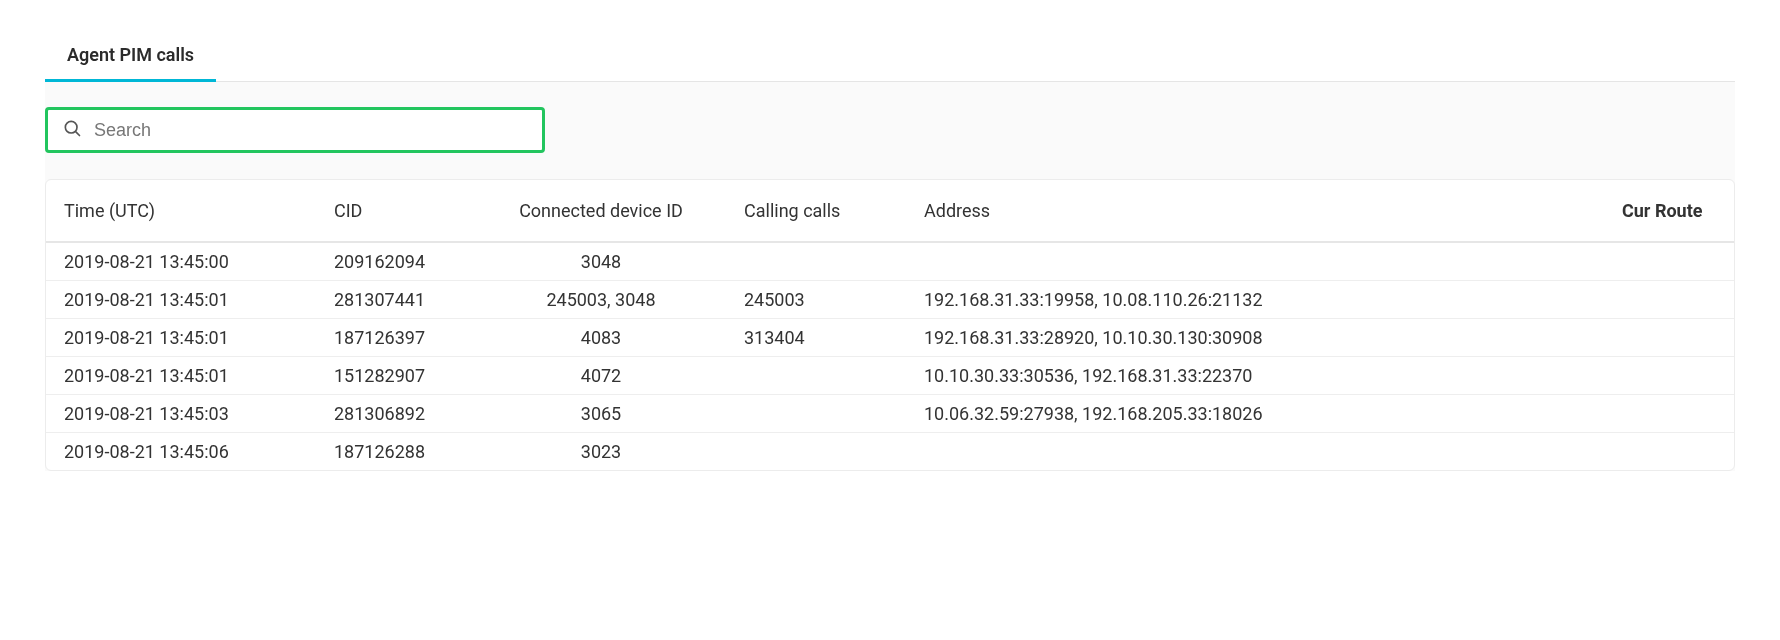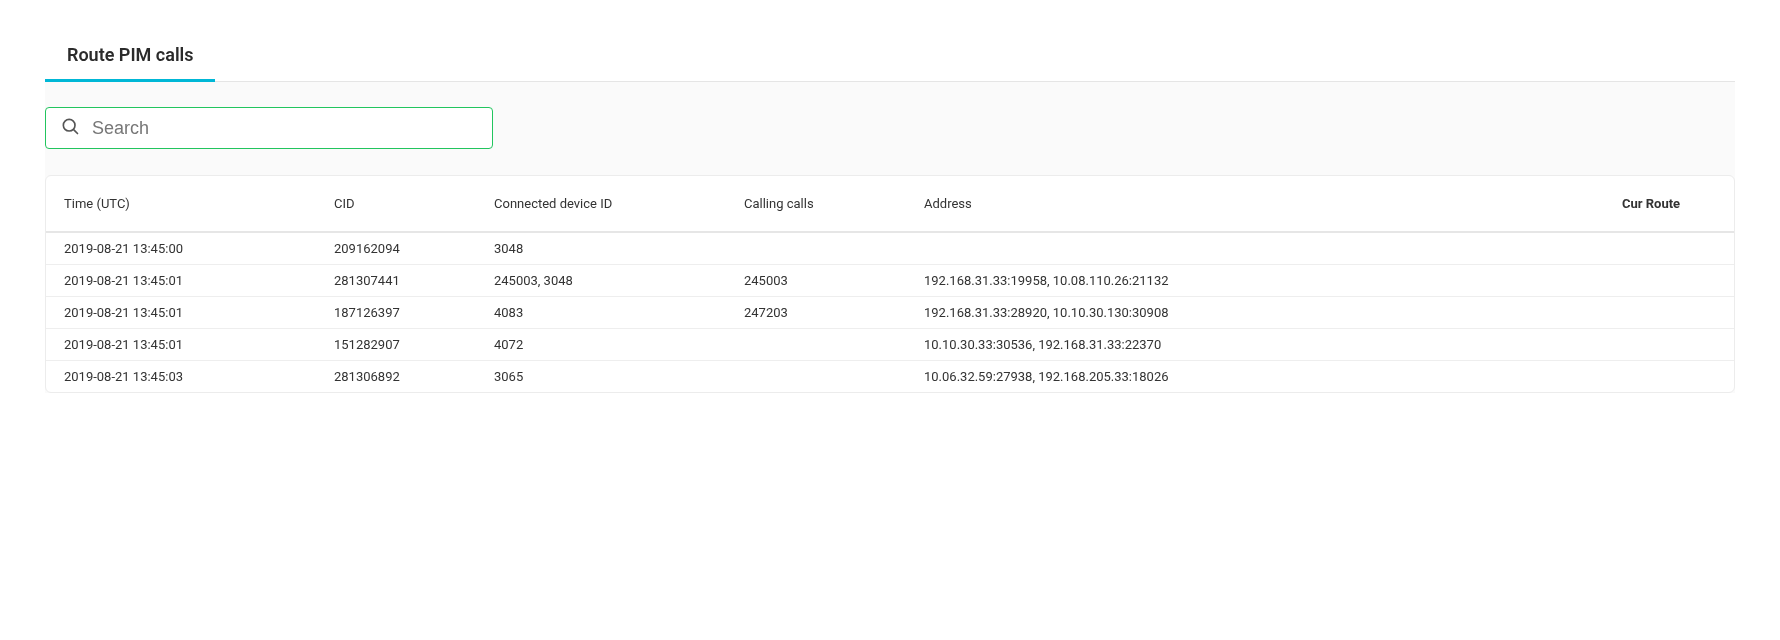--- a/index.html
+++ b/index.html
@@ -43,24 +43,24 @@
 }
 .search-wrap {
   width: 440px;
   margin-left: 0;
   margin-bottom: 26px;
 }
 .search-box {
   display: flex;
   align-items: center;
   background: #ffffff;
-  border: 1px solid #22c55e;
+  border: 3px solid #22c55e;
   border-radius: 4px;
   padding: 8px 14px;
-  width: 448px;
+  width: 500px;
 }
 .search-box svg {
   width: 20px;
   height: 20px;
   flex: 0 0 auto;
   margin-right: 12px;
 }
 .search-input {
   border: none;
   outline: none;
@@ -77,53 +77,53 @@
   border: 1px solid #ececec;
   border-radius: 6px;
   overflow: hidden;
 }
 table {
   width: 100%;
   border-collapse: collapse;
 }
 th, td {
   text-align: left;
-  font-size: 13px;
+  font-size: 18px;
   color: #333;
   white-space: nowrap;
 }
 th {
   font-weight: 400;
   padding: 20px 18px;
   border-bottom: 2px solid #e6e6e6;
   color: #333;
 }
 td {
   padding: 8px 18px;
   border-bottom: 1px solid #eeeeee;
   color: #333;
 }
 tbody tr:last-child td {
   border-bottom: none;
 }
 .col-time    { width: 270px; }
 .col-cid     { width: 160px; }
-.col-conn    { width: 250px; }
+.col-conn    { width: 250px; text-align: center; }
 .col-calling { width: 180px; }
 .col-address { width: auto; }
 .col-route   { width: 130px; text-align: left; }
 th.col-route, td.col-route { text-align: left; padding-right: 24px; font-weight: bold; }
 </style>
 </head>
 <body>
 
 <div class="page">
 
   <div class="tabs">
-    <div class="tab">Route PIM calls</div>
+    <div class="tab">Agent PIM calls</div>
   </div>
 
   <div class="content-area">
 
     <div class="search-wrap">
       <div class="search-box">
         <span>
           <svg viewBox="0 0 24 24" fill="none" stroke="#555" stroke-width="2" stroke-linecap="round" stroke-linejoin="round">
             <circle cx="11" cy="11" r="7"></circle>
             <line x1="21" y1="21" x2="16.65" y2="16.65"></line>
@@ -159,38 +159,46 @@
               <td class="col-cid">281307441</td>
               <td class="col-conn">245003, 3048</td>
               <td class="col-calling">245003</td>
               <td class="col-address">192.168.31.33:19958, 10.08.110.26:21132</td>
               <td class="col-route"></td>
             </tr>
             <tr>
               <td class="col-time">2019-08-21 13:45:01</td>
               <td class="col-cid">187126397</td>
               <td class="col-conn">4083</td>
-              <td class="col-calling">247203</td>
+              <td class="col-calling">313404</td>
               <td class="col-address">192.168.31.33:28920, 10.10.30.130:30908</td>
               <td class="col-route"></td>
             </tr>
             <tr>
               <td class="col-time">2019-08-21 13:45:01</td>
               <td class="col-cid">151282907</td>
               <td class="col-conn">4072</td>
               <td class="col-calling"></td>
               <td class="col-address">10.10.30.33:30536, 192.168.31.33:22370</td>
               <td class="col-route"></td>
             </tr>
             <tr>
               <td class="col-time">2019-08-21 13:45:03</td>
               <td class="col-cid">281306892</td>
               <td class="col-conn">3065</td>
               <td class="col-calling"></td>
               <td class="col-address">10.06.32.59:27938, 192.168.205.33:18026</td>
               <td class="col-route"></td>
             </tr>
+            <tr>
+              <td class="col-time">2019-08-21 13:45:06</td>
+              <td class="col-cid">187126288</td>
+              <td class="col-conn">3023</td>
+              <td class="col-calling"></td>
+              <td class="col-address"></td>
+              <td class="col-route"></td>
+            </tr>
           </tbody>
       </table>
     </div>
 
   </div>
 </div>
 
 </body></html>

